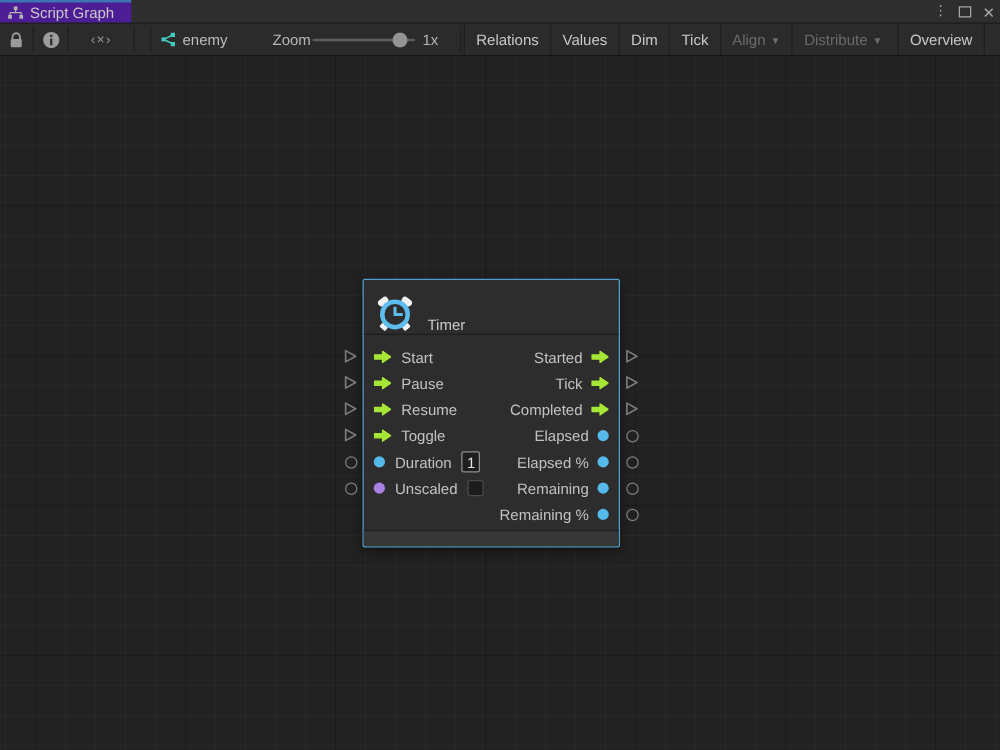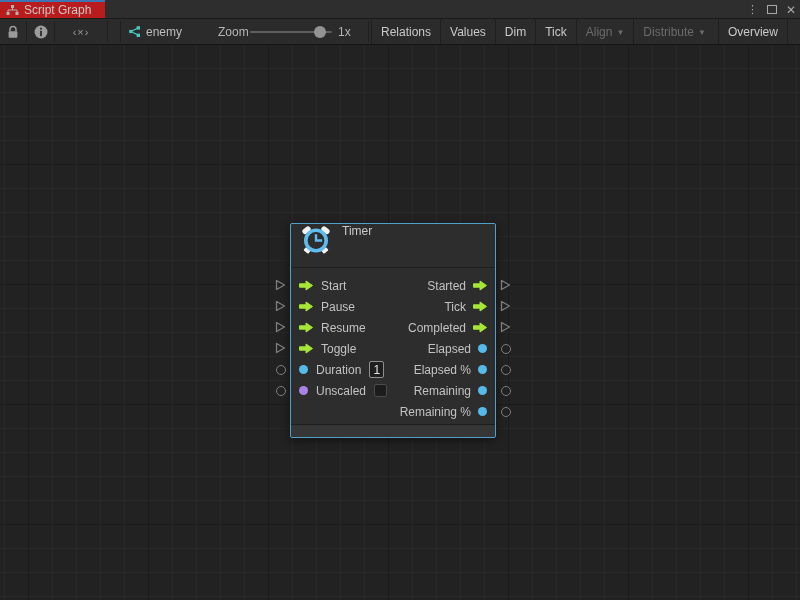--- a/index.html
+++ b/index.html
@@ -1,21 +1,21 @@
 <!DOCTYPE html>
 <html><head>
 <meta charset="utf-8">
 <style>
   html,body{margin:0;padding:0;background:#111;}
   *{box-sizing:border-box;font-family:"Liberation Sans","DejaVu Sans",sans-serif;}
   #app{position:relative;width:800px;height:600px;overflow:hidden;background:#222;user-select:none;}
 
   
   .tabstrip{position:absolute;top:0;left:0;width:800px;height:19px;background:#2e2e2e;border-bottom:1px solid #191919;display:flex;align-items:stretch;}
-  .tab{display:flex;align-items:center;gap:5px;padding:0 14px 0 6px;background:#b91c1c;border-top:2px solid #3d74b4;color:#c8c8c8;font-size:12px;}
+  .tab{display:flex;align-items:center;gap:5px;padding:0 14px 0 6px;background:#4c1d95;border-top:2px solid #3d74b4;color:#c8c8c8;font-size:12px;}
   .tab-label{white-space:nowrap;}
   .winctrls{position:absolute;right:4px;top:0;height:19px;display:flex;align-items:center;gap:9px;color:#a8a8a8;}
   .kebab{font-size:11px;line-height:1;}
   .maxbox{width:10px;height:9px;border:1.5px solid #a8a8a8;}
   .closex{font-size:12px;line-height:1;}
 
   
   .toolbar{position:absolute;top:19px;left:0;width:800px;height:26px;background:#2b2b2b;border-bottom:1px solid #151515;color:#b8b8b8;font-size:12px;}
   .toolbar .abs{position:absolute;top:0;height:25px;display:flex;align-items:center;}
   .vsep{position:absolute;top:2px;height:21px;width:1px;background:#1f1f1f;}
@@ -38,21 +38,21 @@
     background-image:
       linear-gradient(rgba(255,255,255,0.028) 1px, transparent 1px),
       linear-gradient(90deg, rgba(255,255,255,0.028) 1px, transparent 1px),
       linear-gradient(rgba(0,0,0,0.40) 1px, transparent 1px),
       linear-gradient(90deg, rgba(0,0,0,0.40) 1px, transparent 1px);
     background-size:24px 24px,24px 24px,120px 120px,120px 120px;
     background-position:0 23px,4px 0,0 119px,28px 0;}
 
   
   .node{position:absolute;left:290px;top:178px;width:206px;height:215px;background:#2d2d2d;border:1px solid #4fa0ce;border-radius:2px;box-shadow:0 3px 10px rgba(0,0,0,0.45);}
-  .node-header{height:44px;display:flex;align-items:flex-start;border-bottom:1px solid #1e1e1e;}
+  .node-header{height:44px;display:flex;align-items:flex-end;border-bottom:1px solid #1e1e1e;}
   .node-icon{margin-left:9px;width:32px;height:32px;display:flex;align-items:center;justify-content:center;}
   .node-title{margin-left:10px;color:#c9c9c9;font-size:12px;}
   .ports{position:absolute;left:0;top:45px;right:0;bottom:13px;padding-left:23px;}
   .col-left{position:absolute;left:8px;top:6px;}
   .col-right{position:absolute;right:8px;top:6px;}
   .port-row{height:21px;display:flex;align-items:center;gap:8px;}
   .port-row.right{justify-content:flex-end;gap:7px;text-align:center;}
   .plabel{color:#c2c2c2;font-size:12px;white-space:nowrap;}
   .picon{display:flex;align-items:center;justify-content:center;}
   .dot{display:inline-block;width:9px;height:9px;border-radius:50%;}

